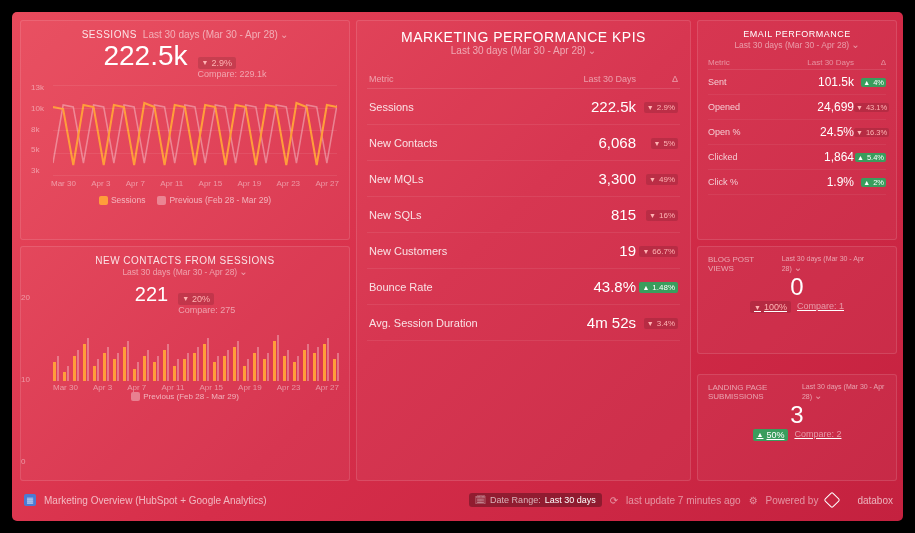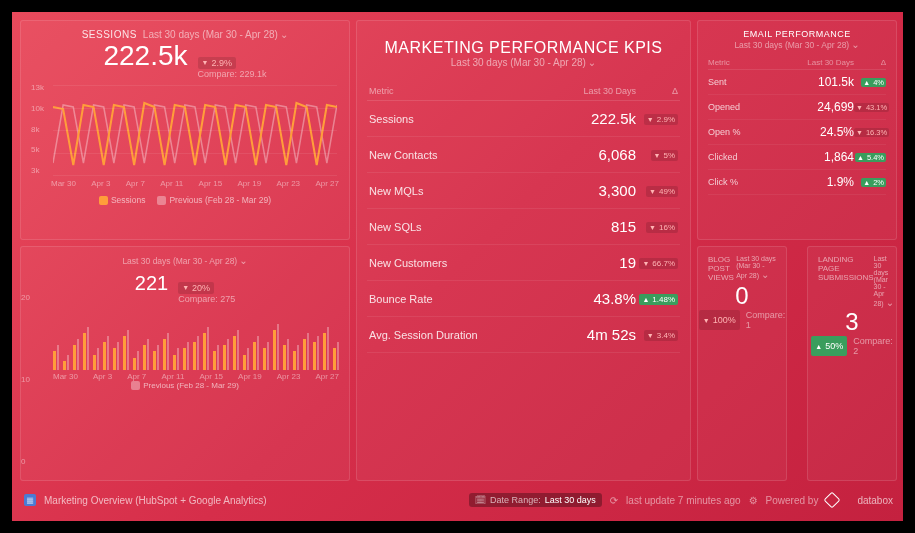--- a/index.html
+++ b/index.html
@@ -7,21 +7,21 @@
     width: 915px; height: 533px;
     background: #000;
     font-family: -apple-system, Helvetica, Arial, sans-serif;
     padding: 12px;
     color: #fff;
     overflow: hidden;
   }
   .screen {
     width: 100%; height: 100%;
     background: linear-gradient(135deg, #e94a5c 0%, #d62e4a 50%, #c4213f 100%);
-    border-radius: 0;
+    border-radius: 5px;
     display: grid;
     grid-template-columns: 330px 335px 200px;
     grid-template-rows: 220px 1fr 26px;
     gap: 6px;
     padding: 8px;
     position: relative;
   }
   .panel {
     background: rgba(255,255,255,0.04);
     border: 1px solid rgba(255,255,255,0.12);
@@ -45,21 +45,21 @@
   .axis-x { position:absolute; left:20px; right:0; bottom:0; height:14px; display:flex; justify-content:space-between; font-size:8px; color:rgba(255,255,255,0.45);}
   .plot { position:absolute; left:22px; right:2px; top:2px; bottom:18px;}
   .gridline { position:absolute; left:0; right:0; border-top:1px solid rgba(255,255,255,0.08);}
   .legend { display:flex; justify-content:center; gap:12px; font-size:8.5px; color:rgba(255,255,255,0.6); margin-top:2px;}
   .legend .chk { display:inline-block; width:9px; height:9px; border-radius:2px; margin-right:3px; vertical-align:middle;}
   .chk.orange { background:#ff9d3a; }
   .chk.pale { background:rgba(255,255,255,0.35); }
 
   
   .kpis { grid-column: 2; grid-row: 1 / span 2; }
-  .kpi-title { text-align:center; font-size:16px; letter-spacing:.5px; color:#fff; margin-top:10px;}
+  .kpi-title { text-align:center; font-size:14px; letter-spacing:.5px; color:#fff; }
   .kpi-range { text-align:center; font-size:10px; color:rgba(255,255,255,0.55); margin-bottom:14px; cursor:pointer;}
   .kpi-head { display:flex; font-size:9px; color:rgba(255,255,255,0.5); padding:4px 2px; border-bottom:1px solid rgba(255,255,255,0.12);}
   .kpi-head .c1{flex:1.3;} .kpi-head .c2{flex:1; text-align:right;} .kpi-head .c3{width:42px; text-align:right;}
   .kpi-row { display:flex; align-items:center; padding:9px 2px; border-bottom:1px solid rgba(255,255,255,0.08); font-size:11px;}
   .kpi-row .c1{flex:1.3; color:rgba(255,255,255,0.85);} 
   .kpi-row .c2{flex:1; text-align:right; font-size:15px; font-weight:300; color:#fff;} 
   .kpi-row .c3{width:42px; text-align:right;}
   .kpi-row .delta { font-size:8px; padding:1px 3px;}
 
   
@@ -78,25 +78,25 @@
   .contacts { grid-column:1; grid-row:2; }
   .bar-row { display:flex; align-items:flex-end; justify-content:space-between; height:62px; margin:4px 0 0 22px; position:relative;}
   .bar-pair { width:6px; display:flex; gap:1px; align-items:flex-end;}
   .bar { width:3px; }
   .bar.orange { background:#ff9d3a;}
   .bar.pale { background:rgba(255,255,255,0.3);}
   .contacts .axis-y { bottom:14px; top:46px;}
   .contacts-x { display:flex; justify-content:space-between; font-size:8px; color:rgba(255,255,255,0.45); margin-left:22px; margin-top:2px;}
 
   
-  .rcol { grid-column:3; grid-row:2; display:flex; flex-direction:row; gap:20px;}
+  .rcol { grid-column:3; grid-row:2; display:flex; flex-direction:column; gap:20px;}
   .mini { flex:1; }
   .mini-title-row { display:flex; justify-content:space-between; font-size:8px; color:rgba(255,255,255,0.55);}
   .mini-big { text-align:center; font-size:24px; font-weight:300;}
-  .mini-ft { display:flex; justify-content:center; gap:6px; font-size:8px;}
+  .mini-ft { display:flex; justify-content:center; gap:6px; font-size:8px;text-decoration:underline;}
 
   
   .footer { grid-column:1 / span 3; display:flex; align-items:center; font-size:10px; color:rgba(255,255,255,0.65); gap:8px; padding:0 4px;}
   .footer .spacer{flex:1;}
   .badge { background:rgba(0,0,0,0.3); padding:2px 6px; border-radius:3px; font-size:9px; display:flex; gap:4px; align-items:center;}
   .icon-sq { width:12px; height:12px; background:#4a7bd4; border-radius:2px; display:inline-flex; align-items:center; justify-content:center; font-size:8px;}
   .chev::after{content:"⌄"; font-size:10px; margin-left:2px; color:rgba(255,255,255,0.5);}
   .tri-d::before{content:"▼"; font-size:7px; margin-right:1px;}
   .tri-u::before{content:"▲"; font-size:7px; margin-right:1px;}
 </style>
@@ -227,20 +227,21 @@
         </div>
         <div class="em-row">
           <span class="m">Click %</span>
           <span class="v">1.9%</span>
           <span class="d"><span class="delta up tri-u">2%</span></span>
         </div>
       </div>
   </div>
 
   <div class="panel contacts">
+    <div class="panel-title">NEW CONTACTS FROM SESSIONS</div>
     <div class="small-range chev" style="text-align:center;">Last 30 days (Mar 30 - Apr 28)</div>
     <div style="display:flex; justify-content:center; gap:10px; align-items:baseline;">
       <div class="bignum" style="font-size:20px;">221</div>
       <div>
         <span class="delta down tri-d">20%</span>
         <div class="compare">Compare: 275</div>
       </div>
     </div>
     <div class="axis-y">
       <span>20</span>

